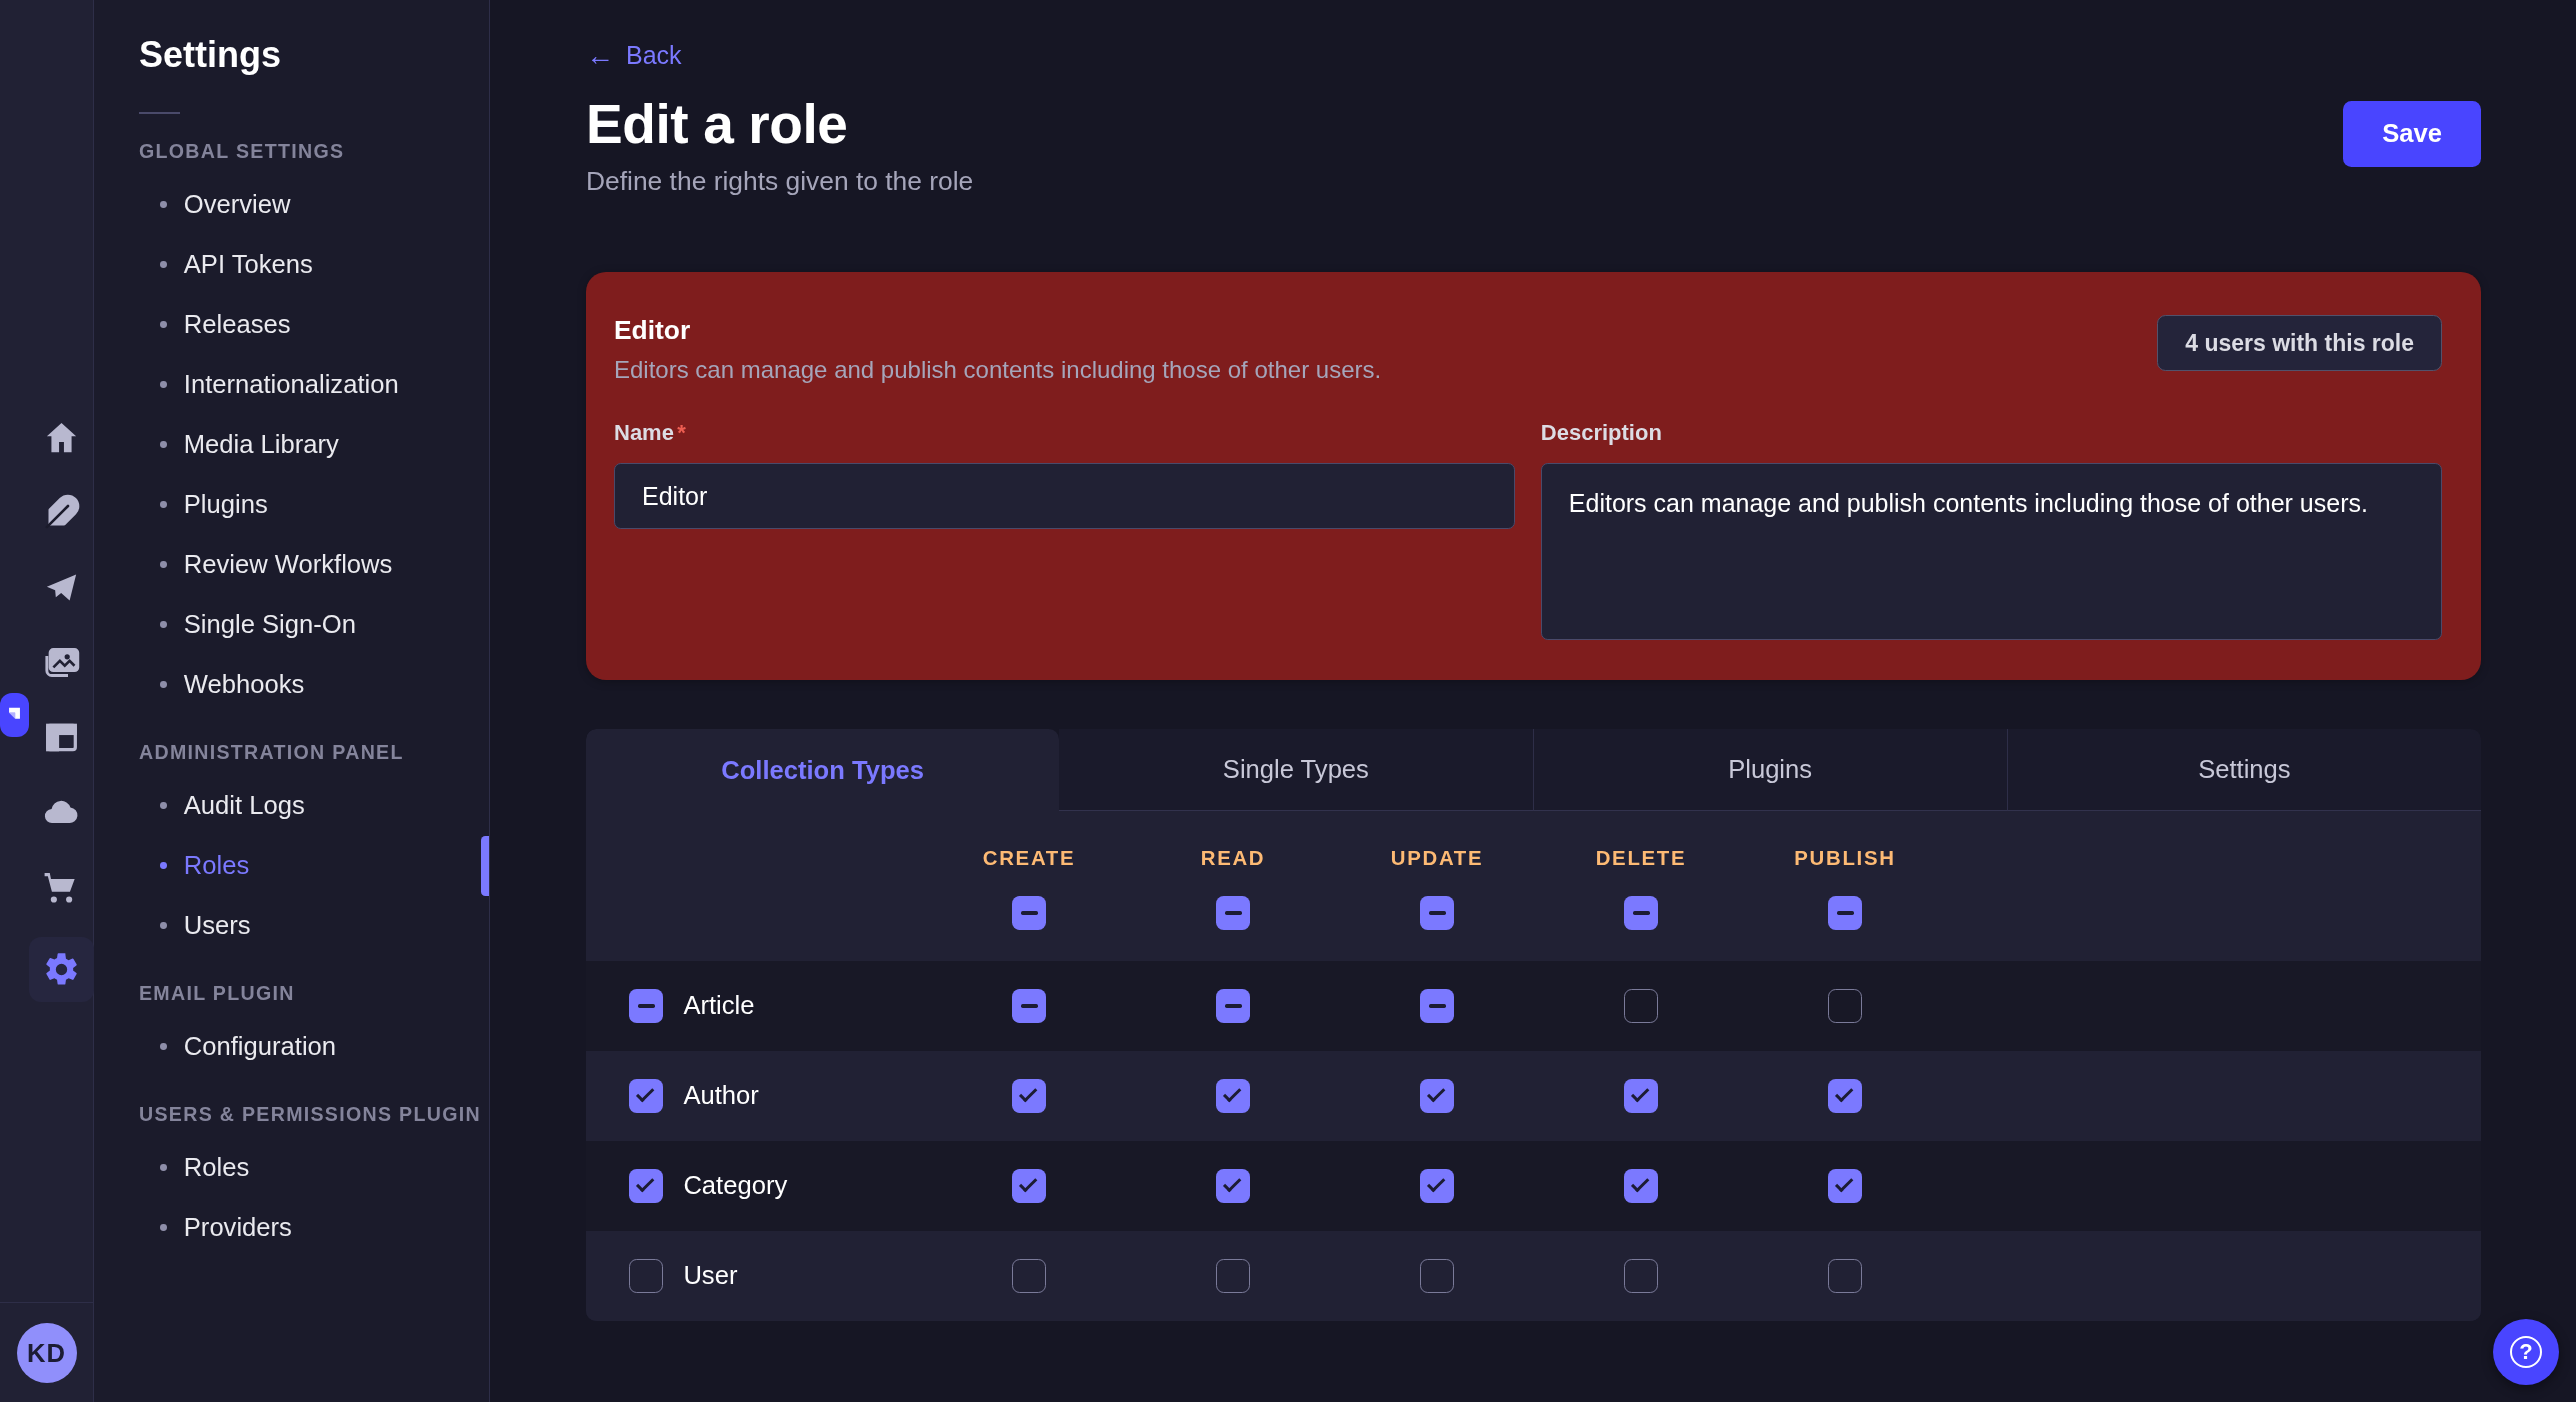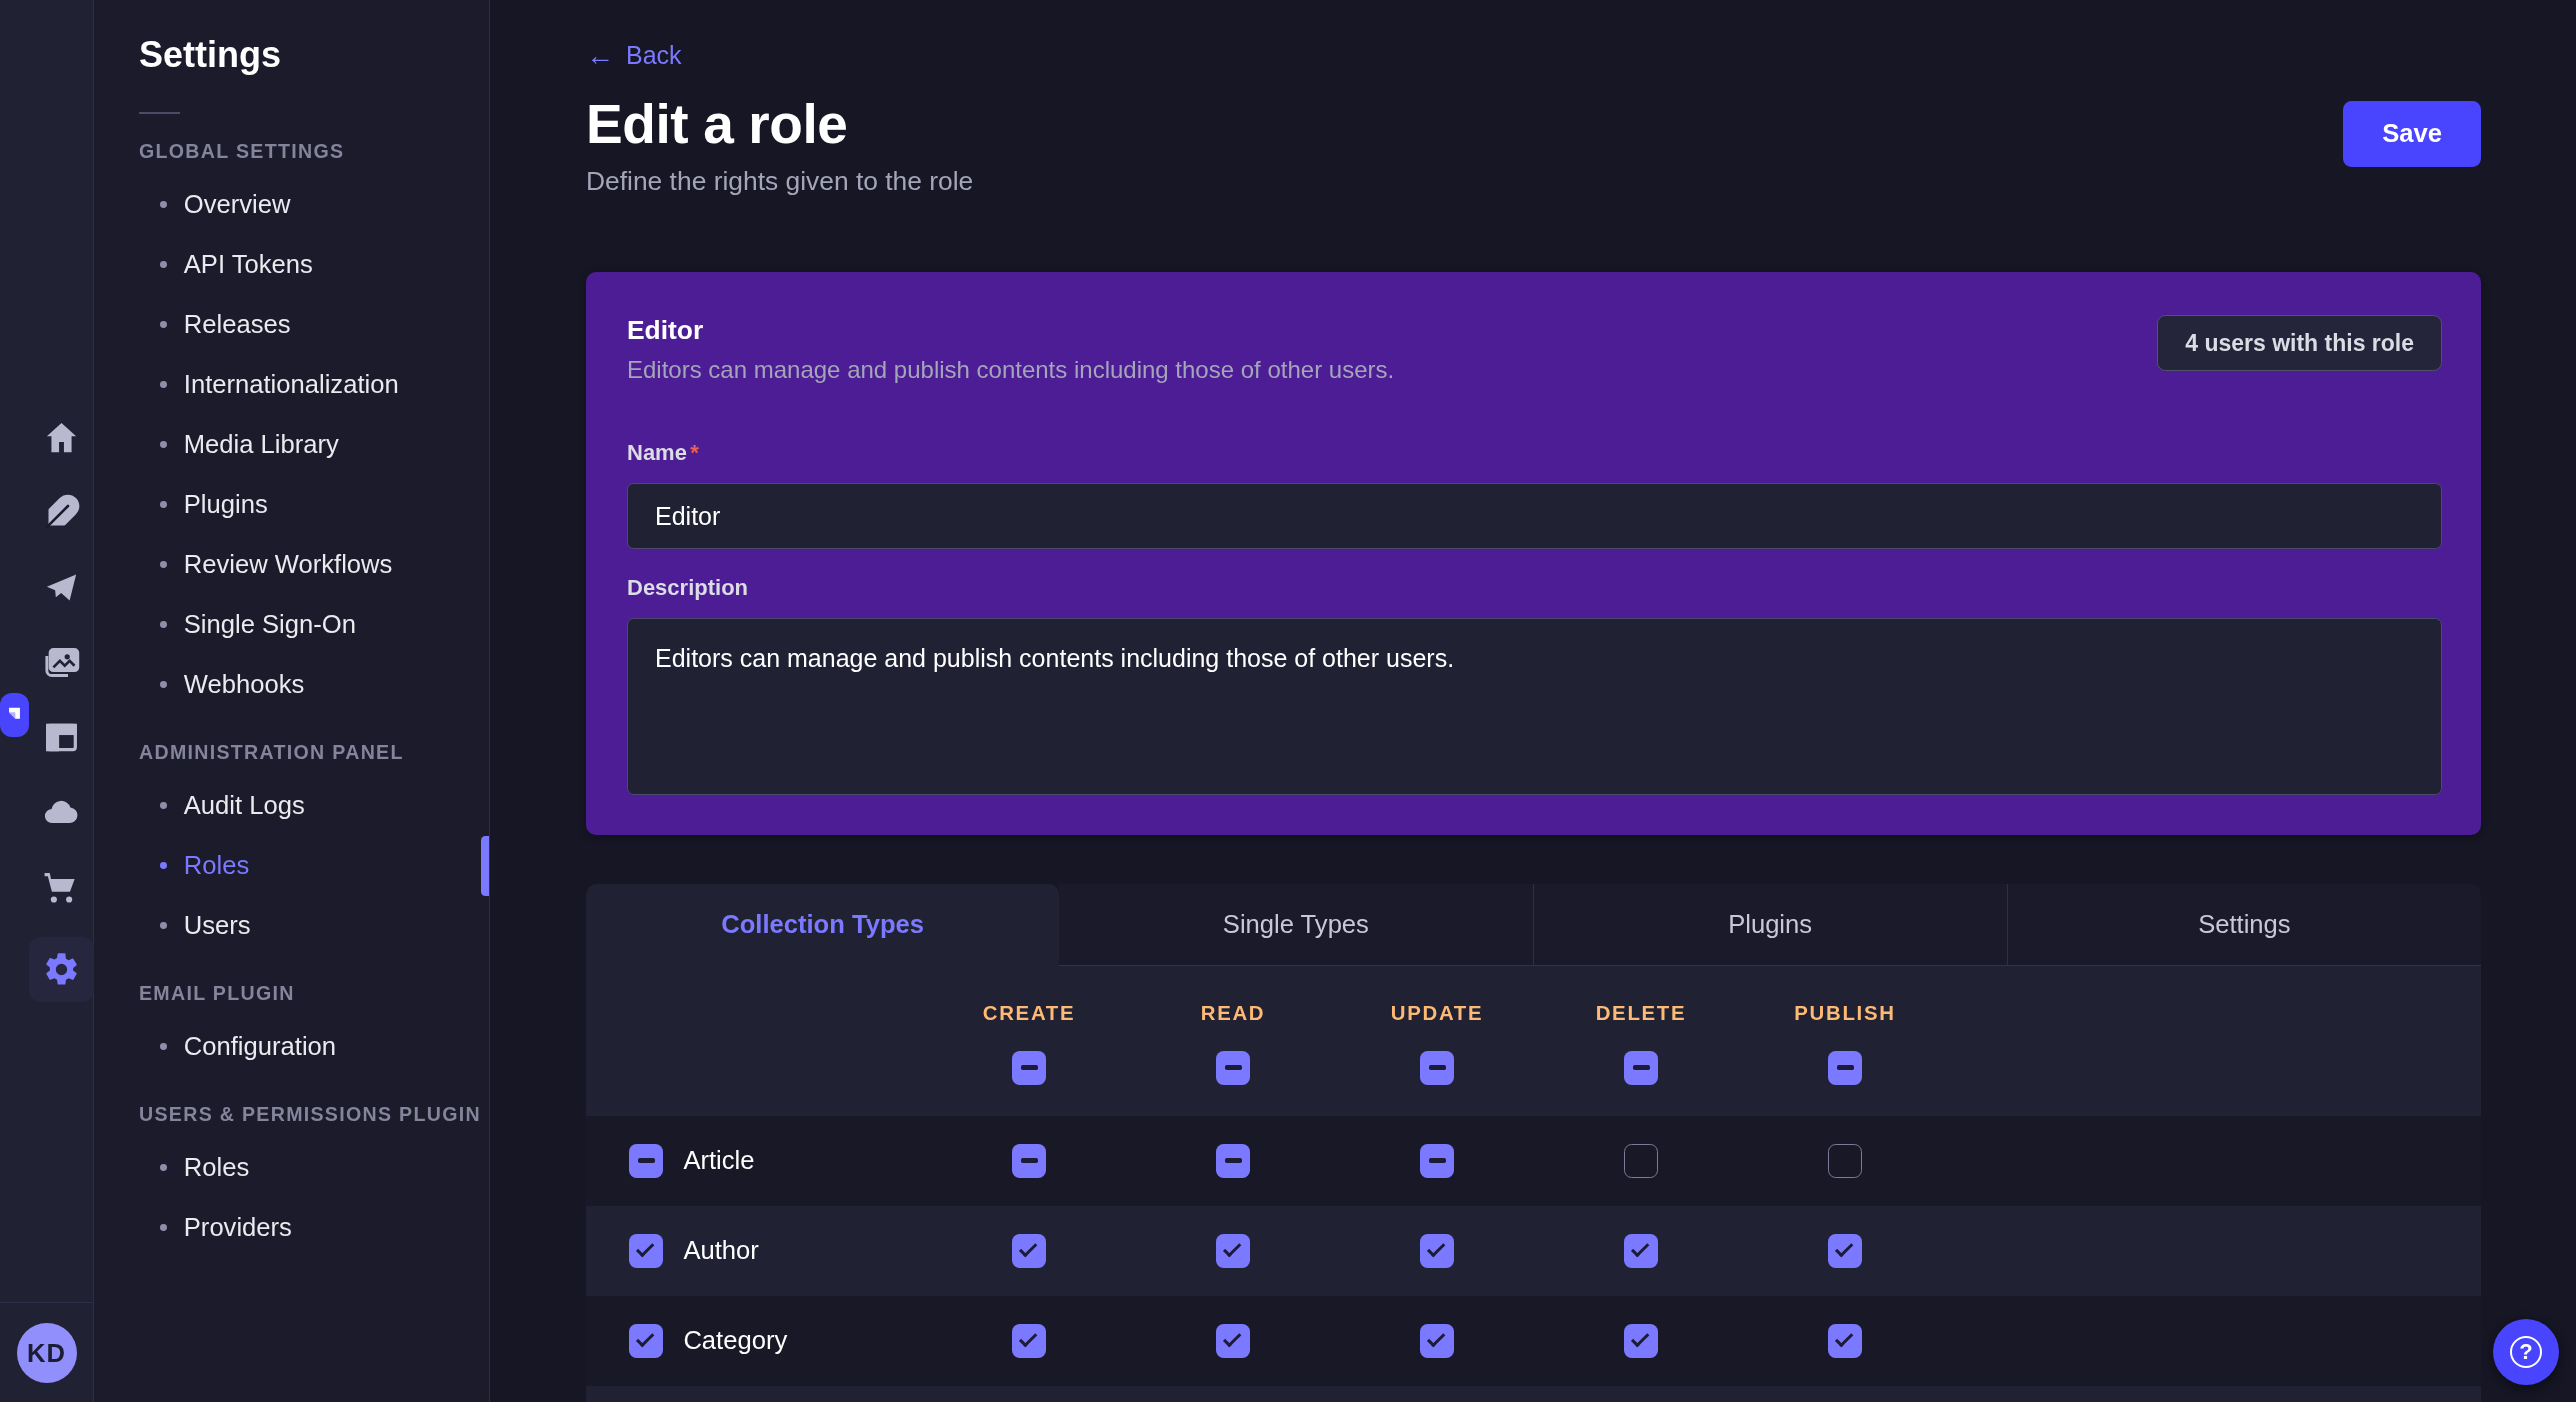--- a/index.html
+++ b/index.html
@@ -63,31 +63,31 @@
   .header-row { margin-top:22px; display:flex; justify-content:space-between; align-items:flex-start; }
   .header-row h2 { font-size:55px; font-weight:700; color:#fff; letter-spacing:-0.4px; }
   .header-row .subtitle { margin-top:10.2px; font-size:26.4px; color:#a5a5ba; }
   .save-btn {
     margin-top:8.5px; height:66px; padding:0 39px; background:#4945ff; color:#fff;
     border:none; border-radius:8.5px; font-size:25.6px; font-weight:600; cursor:pointer;
     font-family:inherit;
   }
   
   .card {
-    margin-top:75px; background:#4c1d95; border-radius:10px; padding:43px 39px 37px 41px;
+    margin-top:75px; background:#7f1d1d; border-radius:20px; padding:43px 39px 37px 28px;
     box-shadow:0 1.7px 8.5px rgba(0,0,0,.25);
   }
   .card-head { display:flex; justify-content:space-between; align-items:flex-start; }
   .card-head h3 { font-size:26.4px; font-weight:700; color:#fff; }
   .card-head .card-sub { margin-top:10.2px; font-size:24px; color:#a5a5ba; }
   .users-btn {
     height:56px; padding:0 27px; background:#24243a; border:0.9px solid #52526b; border-radius:8.5px;
     color:#dcdce4; font-size:23px; font-weight:600; cursor:pointer; font-family:inherit;
   }
-  .fields { display:flex; gap:25.6px; margin-top:56px;flex-direction:column; }
+  .fields { display:flex; gap:25.6px; margin-top:36px; }
   .field { flex:1 1 0; }
   .field label { display:block; font-size:22px; font-weight:600; color:#dcdce4; margin-bottom:17px; }
   .req { color:#ee5e52; margin-left:3.4px; }
   .field input {
     width:100%; height:66px; background:#212134; border:0.9px solid #4a4a6a; border-radius:6.8px;
     color:#fff; font-size:25px; padding:0 27px; font-family:inherit; outline:none;
   }
   .field textarea {
     width:100%; height:177px; background:#212134; border:0.9px solid #4a4a6a; border-radius:6.8px;
     color:#fff; font-size:25px; padding:22px 27px; font-family:inherit; resize:none; outline:none; line-height:1.4;

